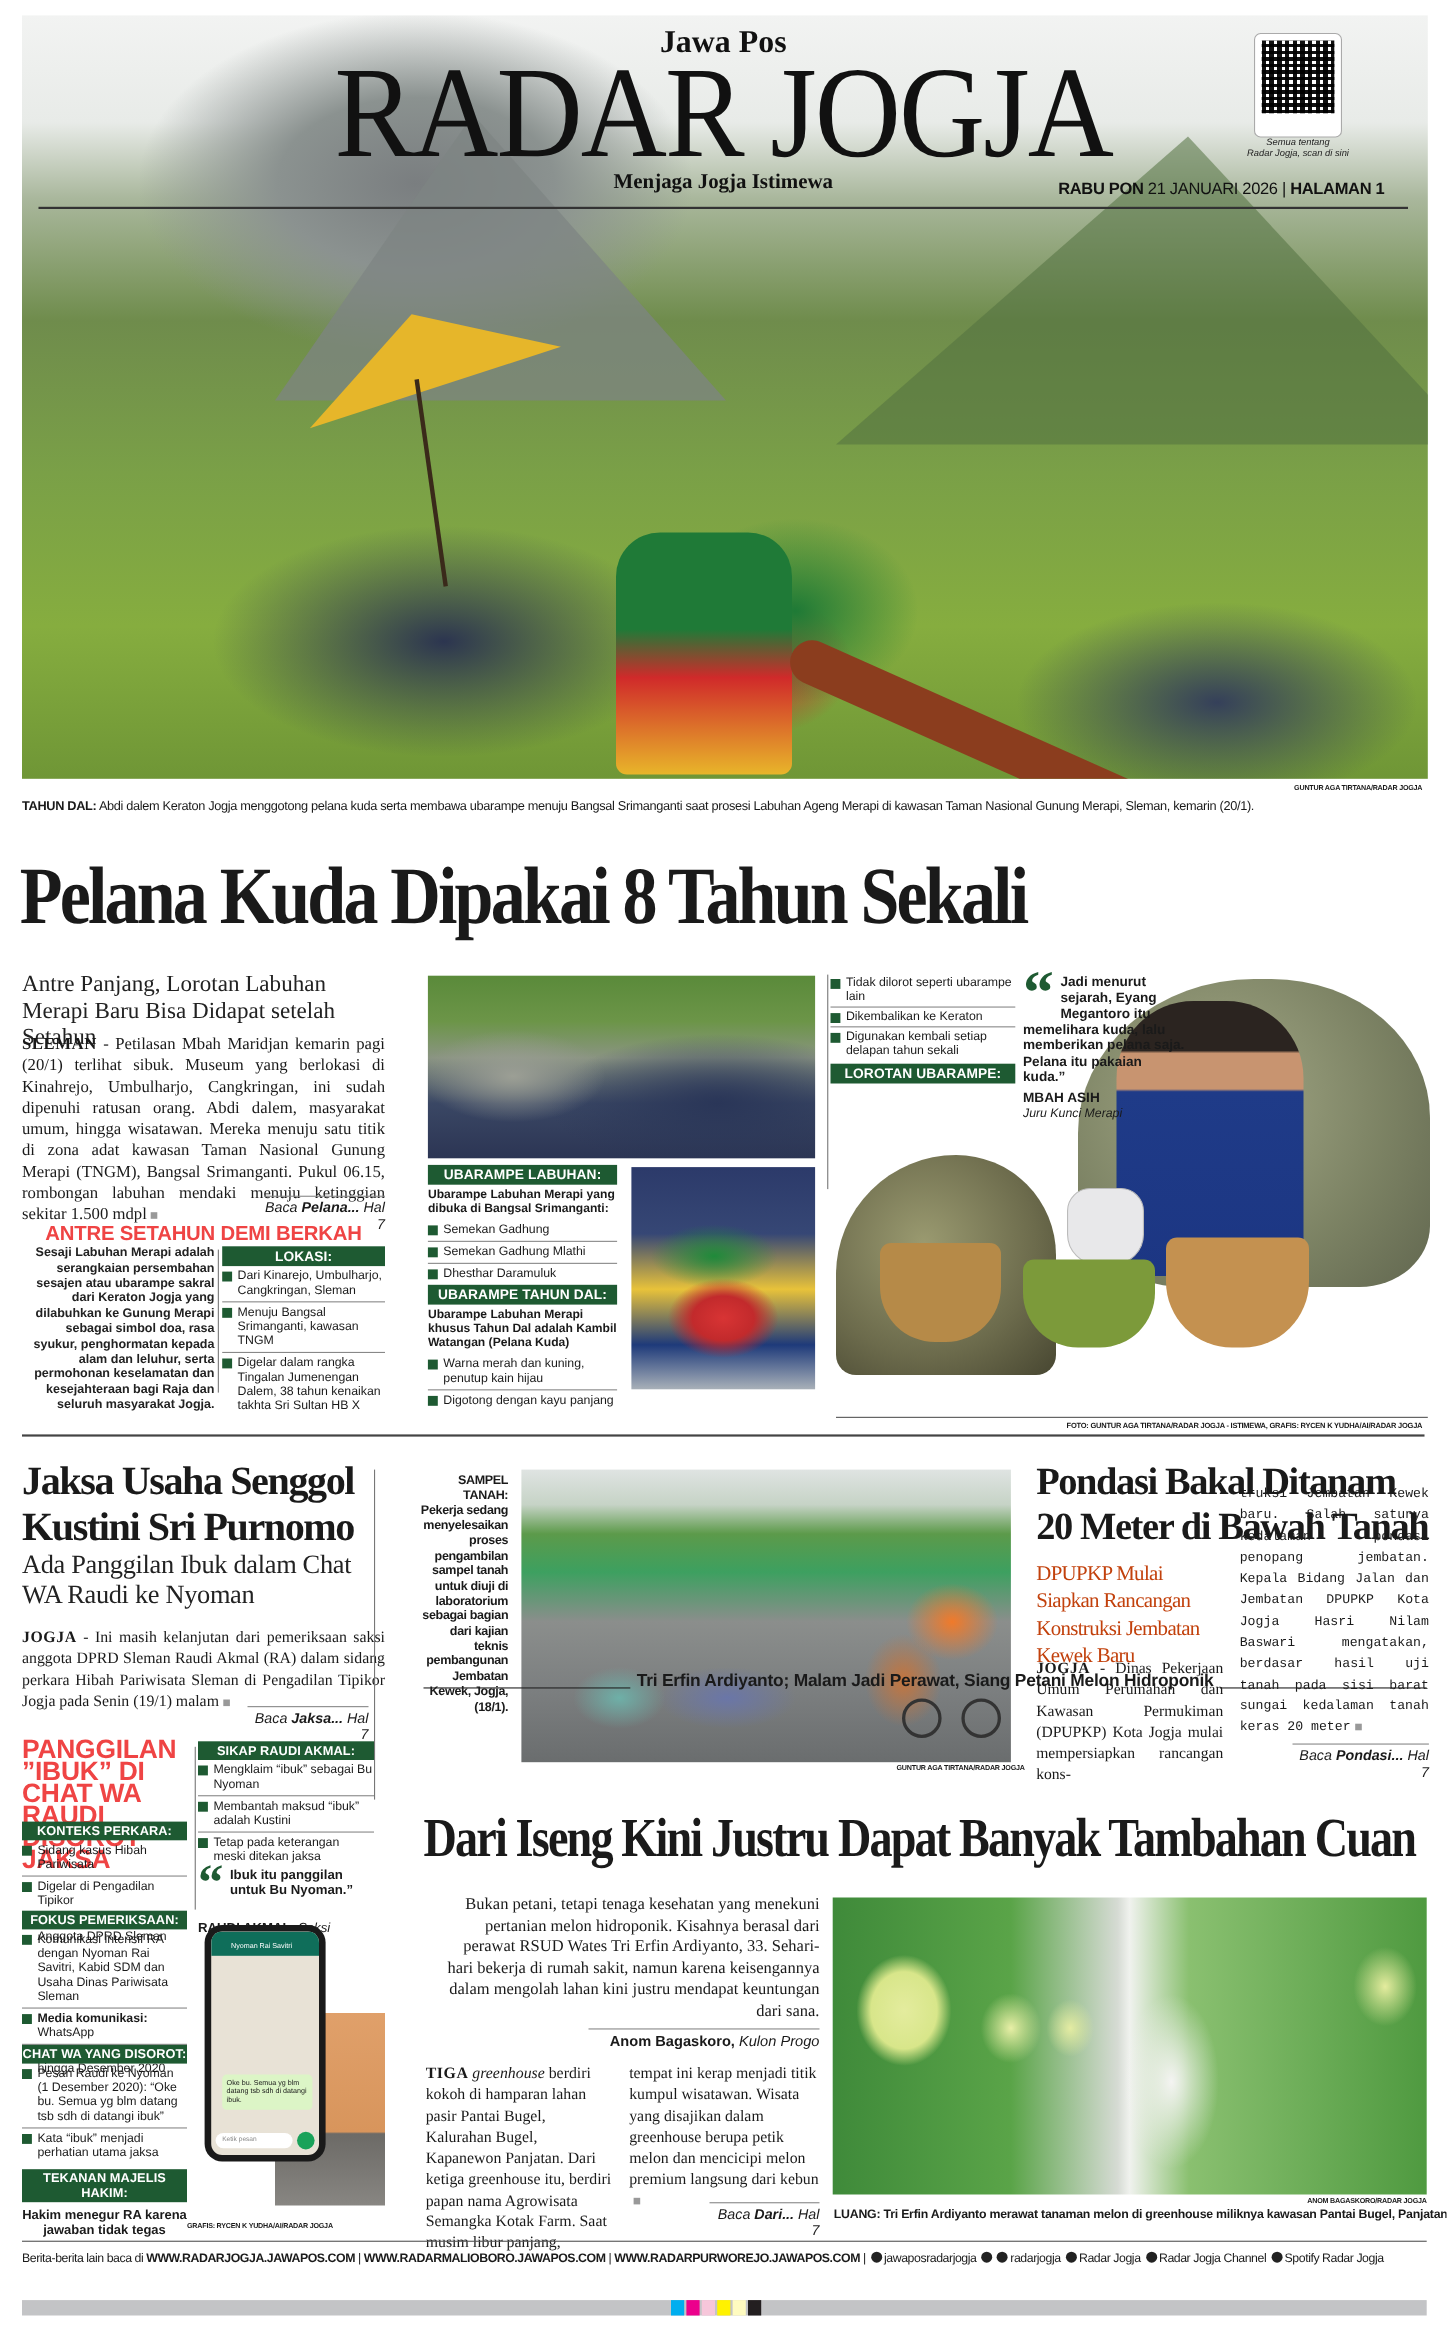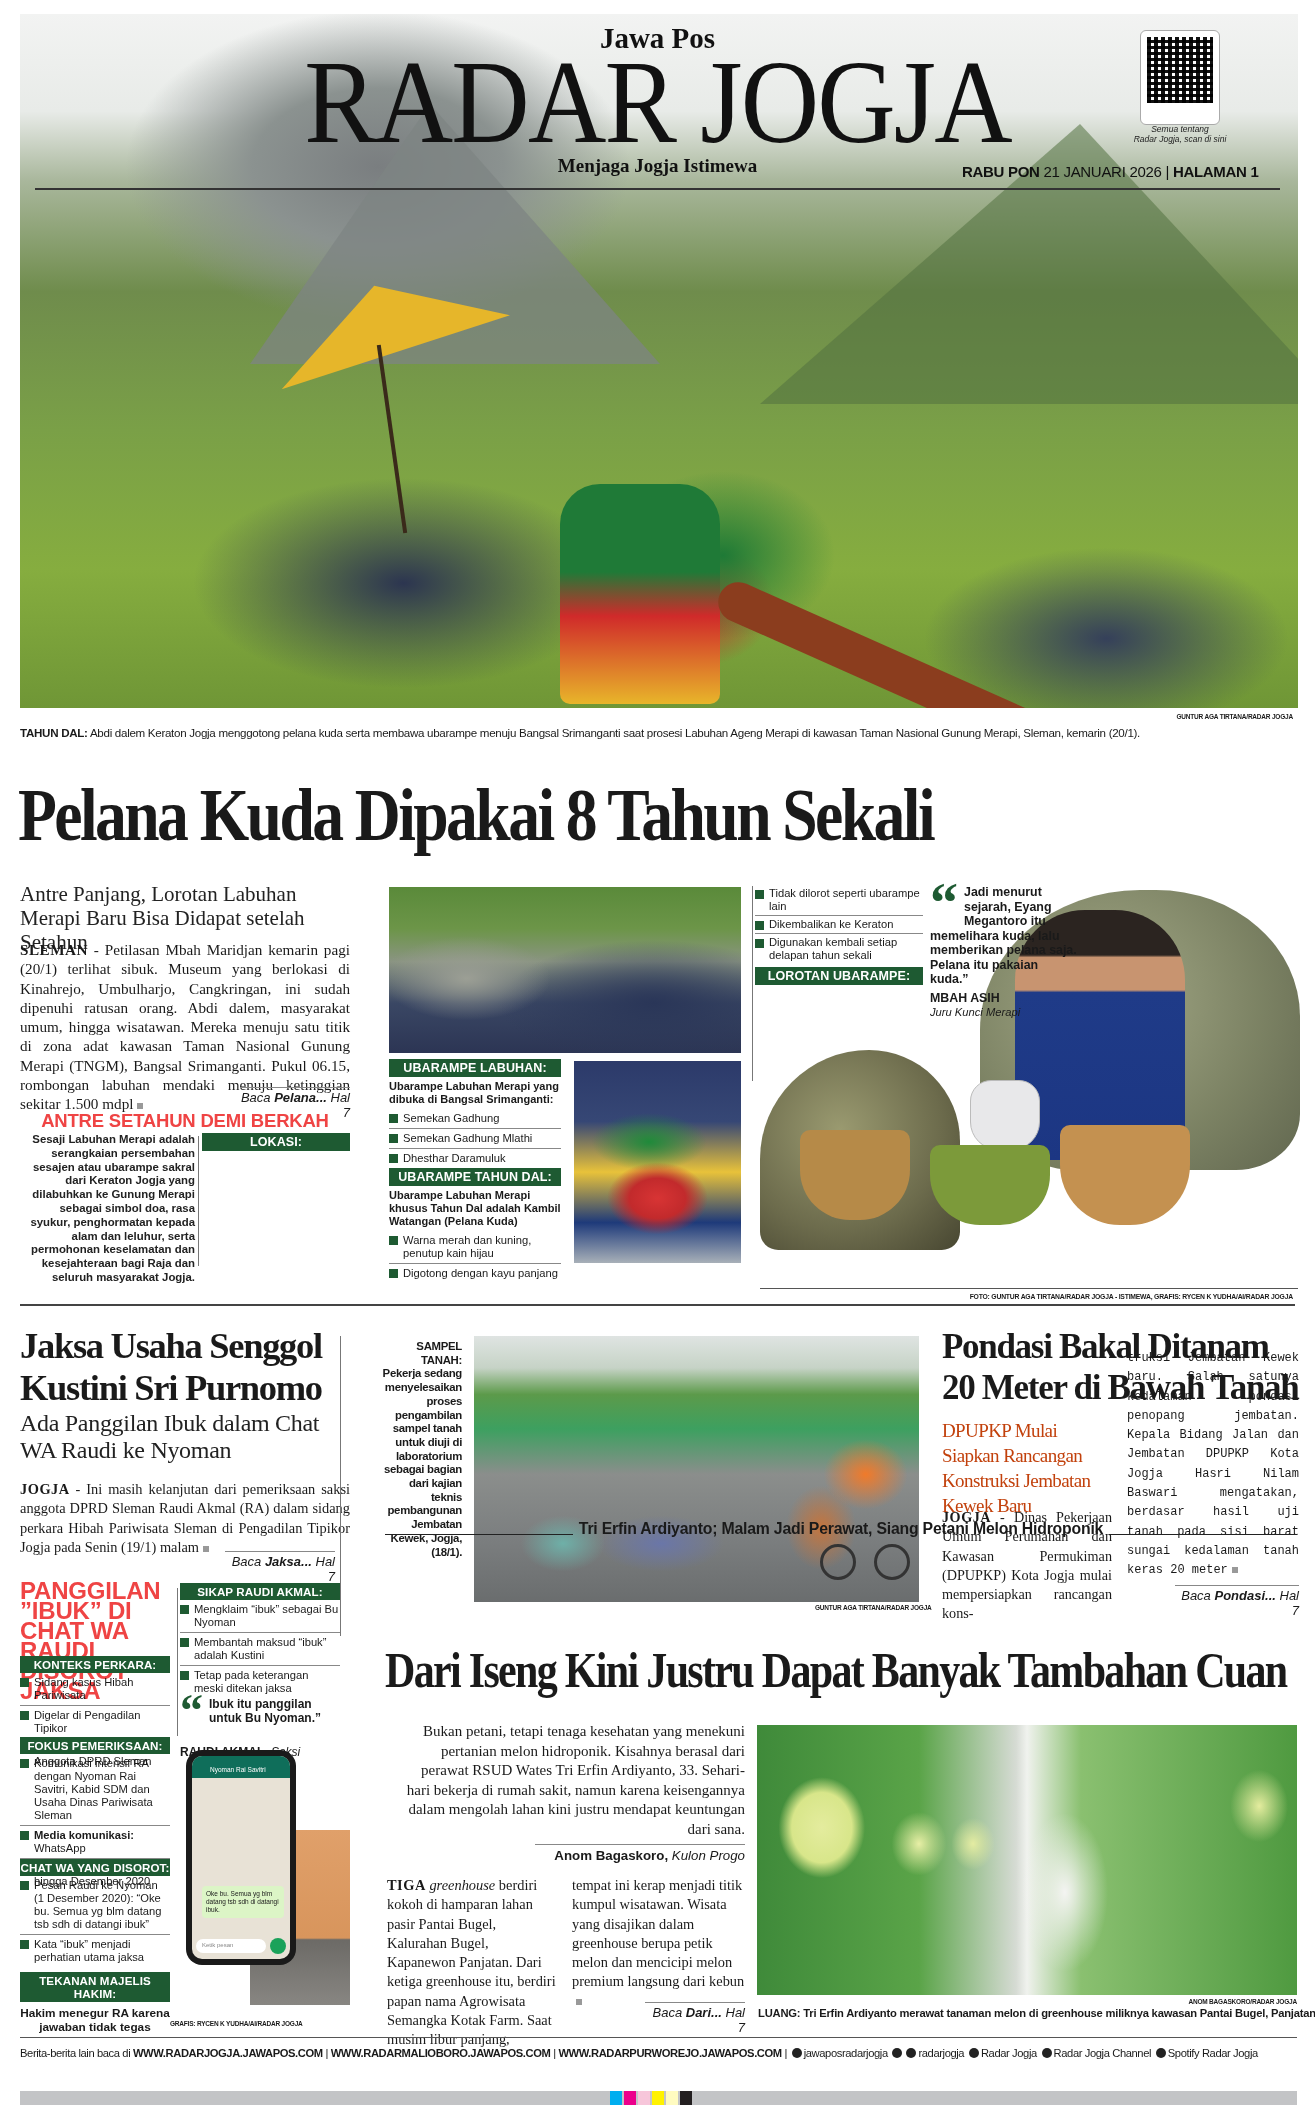--- a/index.html
+++ b/index.html
@@ -220,20 +220,25 @@
 
 <div id="lead-deck" class="abs">Antre Panjang, Lorotan Labuhan Merapi Baru Bisa Didapat setelah Setahun</div>
 <div id="lead-body" class="abs"><b>SLEMAN</b><span> - Petilasan Mbah Maridjan kemarin pagi (20/1) terlihat sibuk. Museum yang berlokasi di Kinahrejo, Umbulharjo, Cangkringan, ini sudah dipenuhi ratusan orang. Abdi dalem, masyarakat umum, hingga wisatawan. Mereka menuju satu titik di zona adat kawasan Taman Nasional Gunung Merapi (TNGM), Bangsal Srimanganti. Pukul 06.15, rombongan labuhan mendaki menuju ketinggian sekitar 1.500 mdpl</span><span class="endmark"></span></div>
 <div id="lead-more" class="abs readmore"><span>Baca </span><b>Pelana...</b><span> Hal 7</span></div>
 
 <div id="antre-title" class="abs gtxt">ANTRE SETAHUN DEMI BERKAH</div>
 <div id="antre-body" class="abs">Sesaji Labuhan Merapi adalah serangkaian persembahan sesajen atau ubarampe sakral dari Keraton Jogja yang dilabuhkan ke Gunung Merapi sebagai simbol doa, rasa syukur, penghormatan kepada alam dan leluhur, serta permohonan keselamatan dan kesejahteraan bagi Raja dan seluruh masyarakat Jogja.</div>
 <div id="antre-div" class="abs"></div>
 <div id="lokasi" class="abs">
   <div class="box-head green">LOKASI:</div>
+  <ul class="bullets">
+    <li>Dari Kinarejo, Umbulharjo, Cangkringan, Sleman</li>
+    <li>Menuju Bangsal Srimanganti, kawasan TNGM</li>
+    <li>Digelar dalam rangka Tingalan Jumenengan Dalem, 38 tahun kenaikan takhta Sri Sultan HB X</li>
+  </ul>
 </div>
 
 <div id="crowd-photo" class="abs"></div>
 <div id="ubarampe-box" class="abs">
   <div class="box-head green">UBARAMPE LABUHAN:</div>
   <div id="ubarampe-intro">Ubarampe Labuhan Merapi yang dibuka di Bangsal Srimanganti:</div>
   <ul class="bullets">
     <li>Semekan Gadhung</li>
     <li>Semekan Gadhung Mlathi</li>
     <li>Dhesthar Daramuluk</li>

